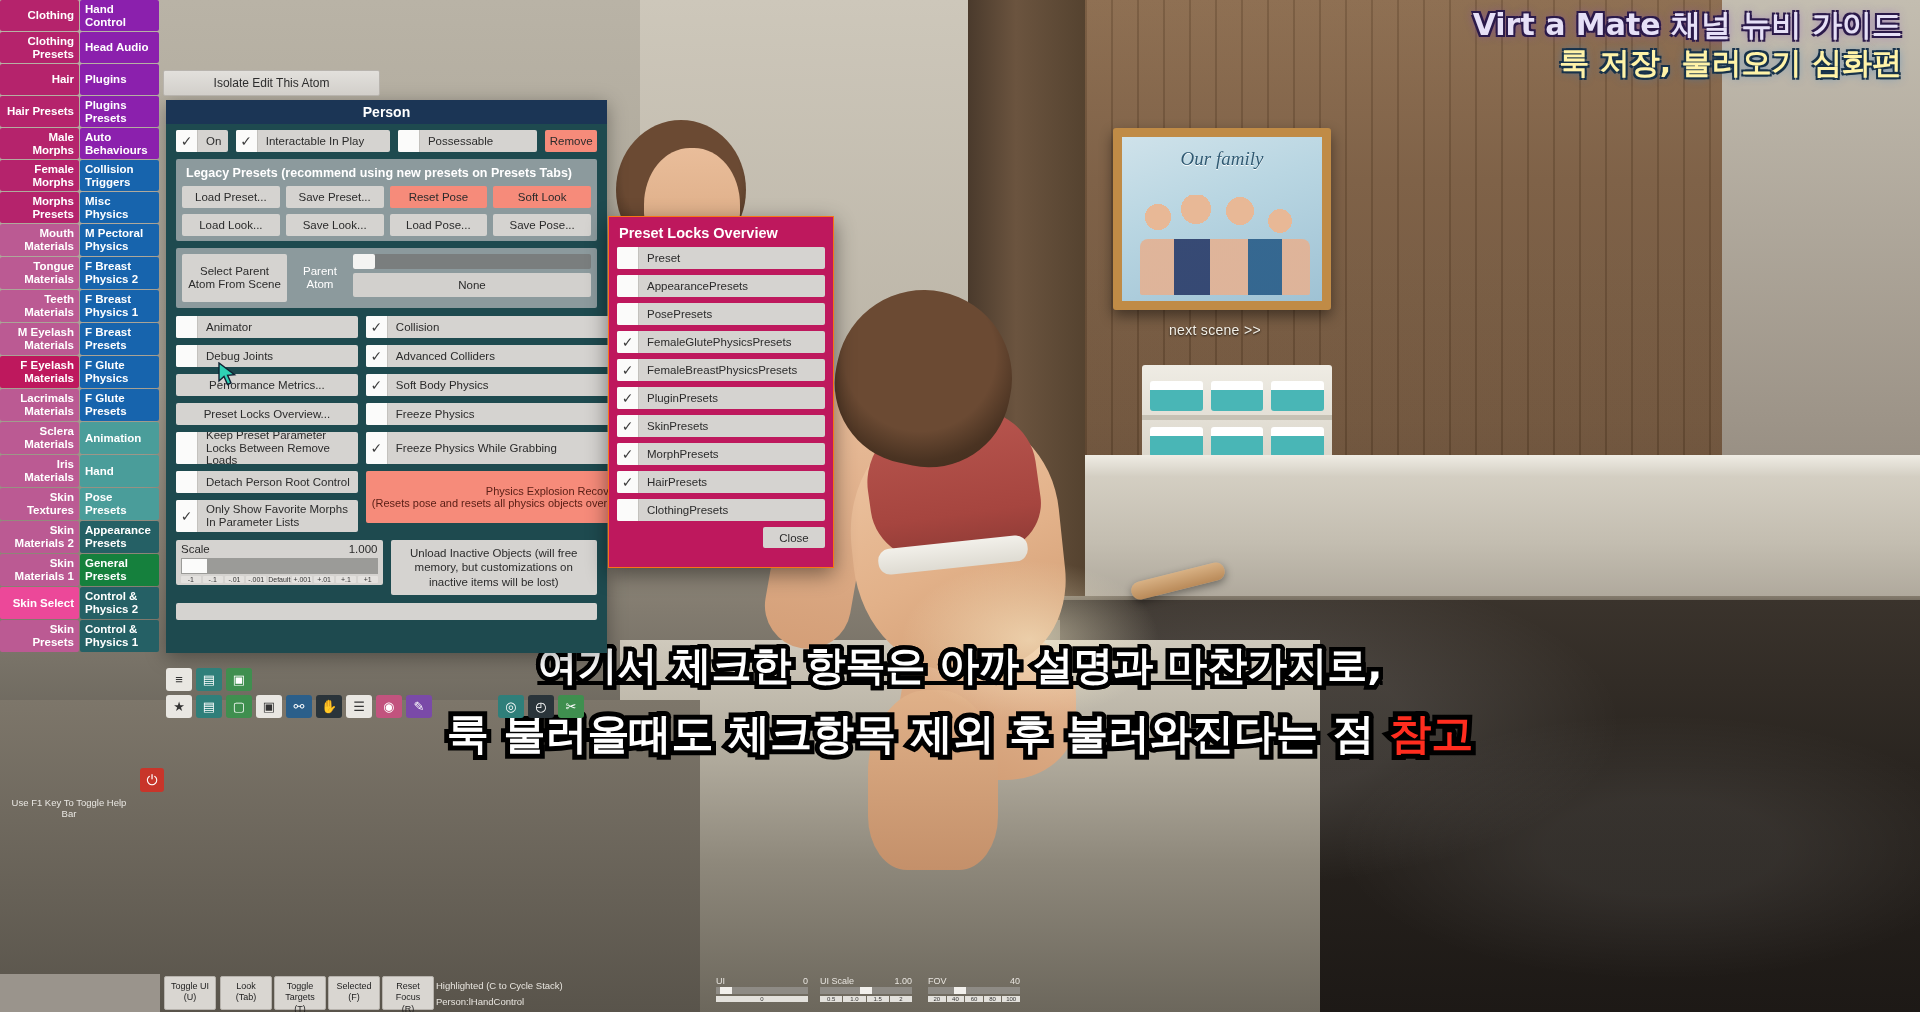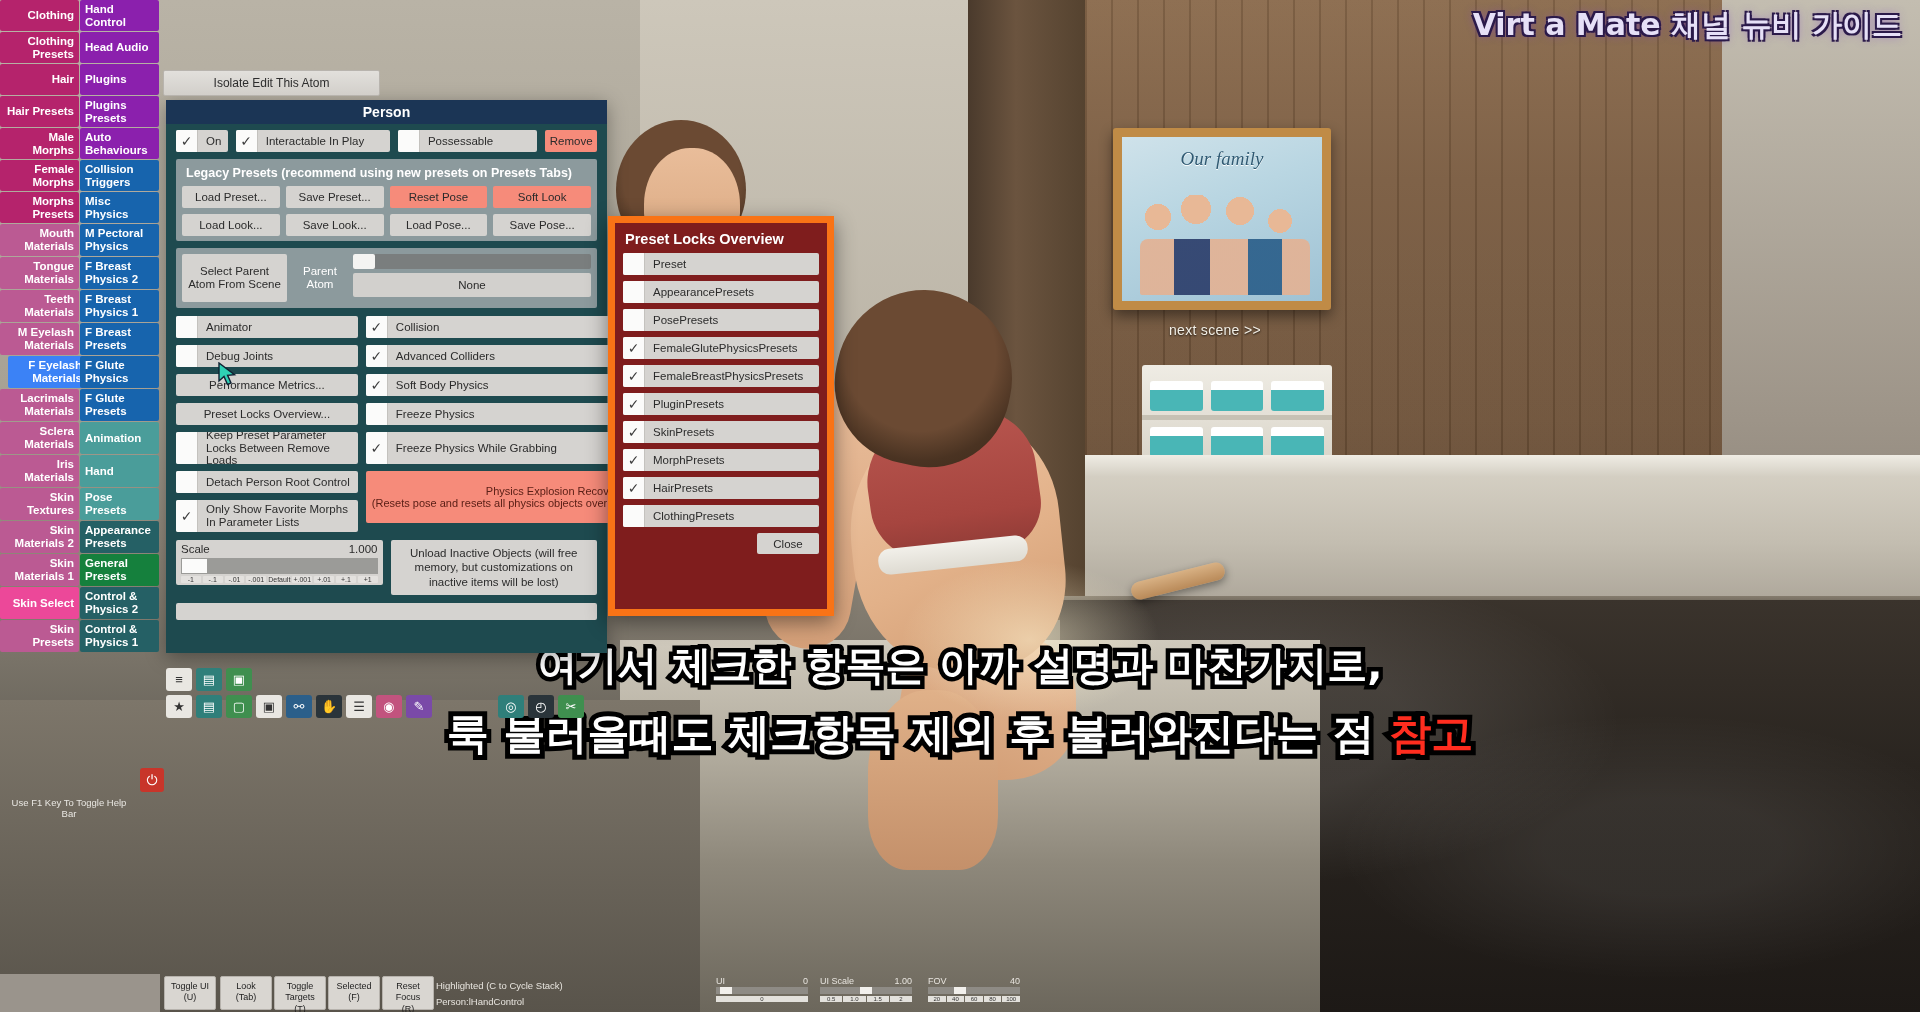--- a/index.html
+++ b/index.html
@@ -196,20 +196,21 @@
   .subs { position: absolute; left: 0; right: 0; top: 638px; text-align: center; }
   .sub-line {
     display: inline-block;
     font-family: "DejaVu Sans", sans-serif; font-weight: bold;
     padding: 3px 14px;
   }
   .sub1 {
     font-size: 40px; color: #ffffff; line-height: 1.2;
     -webkit-text-stroke: 9px #000; paint-order: stroke fill;
     text-shadow: 0 0 1px #000;
+    text-decoration: underline;
   }
   .sub2 {
     font-size: 42px; color: #ffffff; line-height: 1.2;
     -webkit-text-stroke: 10px #000; paint-order: stroke fill;
   }
   .sub2 .hl { color: #ff2d1f; }
   .subs .row2 { margin-top: 14px; }
 
   
   #sidebar {
@@ -319,22 +320,22 @@
     flex:1; font-size: 7px; text-align:center; background:#e3e1de; color:#333; border-radius:1px;
   }
   .unload {
     background:#d5d3d0; border-radius:2px; padding: 6px 8px; text-align:center;
     font-size: 11.5px; color:#2b2b2b; line-height:1.25;
   }
   .strip { height: 17px; background:#d5d3d0; border-radius:2px; }
 
   
   #preset-locks {
-    position: absolute; left: 608px; top: 216px; width: 226px; height: 400px;
-    background: #7f1d1d; border: 7px solid #f97316; z-index: 40;
+    position: absolute; left: 608px; top: 216px; width: 226px; height: 352px;
+    background: #be185d; border: 1px solid #f97316; z-index: 40;
     box-shadow: 0 6px 20px rgba(0,0,0,.45);
     padding: 6px 8px;
   }
   #preset-locks .dlg-title {
     color:#fff; font-size: 14.5px; font-weight: bold; margin: 2px 0 6px 2px;
   }
   #preset-locks .chk { width: 100%; margin-bottom: 6px; }
   #preset-locks .close-row { display:flex; justify-content:flex-end; margin-top: 4px; }
   #preset-locks .close-btn {
     width: 62px; height: 21px; background:#d5d3d0; border-radius:2px;
@@ -445,20 +446,21 @@
     <div class="p-band"></div>
     <div class="p-hair"></div>
   </div>
   <div class="glow"></div>
 
   <div class="next-scene">next scene &gt;&gt;</div>
 </div>
 
 <div class="title-overlay">
   <div class="l1">Virt a Mate 채널 뉴비 가이드</div>
+  <div class="l2">룩 저장, 불러오기 심화편</div>
 </div>
 
 <div id="sidebar">
   <div class="tabcol left" id="tabcol-left">
       <div class="tab h1" style="background: rgb(181, 35, 108);">
         <span>Clothing</span>
       </div>
       <div class="tab h1" style="background: rgb(181, 35, 108);">
         <span>Clothing Presets</span>
       </div>
@@ -482,21 +484,21 @@
       </div>
       <div class="tab h2" style="background: rgb(187, 90, 147);">
         <span>Tongue Materials</span>
       </div>
       <div class="tab h2" style="background: rgb(187, 90, 147);">
         <span>Teeth Materials</span>
       </div>
       <div class="tab h2" style="background: rgb(187, 90, 147);">
         <span>M Eyelash Materials</span>
       </div>
-      <div class="tab h2" style="background: #3b82f6; margin-left: 8px;">
+      <div class="tab h2" style="background: #be185d;">
         <span>F Eyelash Materials</span>
       </div>
       <div class="tab h2" style="background: rgb(187, 90, 147);">
         <span>Lacrimals Materials</span>
       </div>
       <div class="tab h2" style="background: rgb(187, 90, 147);">
         <span>Sclera Materials</span>
       </div>
       <div class="tab h2" style="background: rgb(187, 90, 147);">
         <span>Iris Materials</span>

